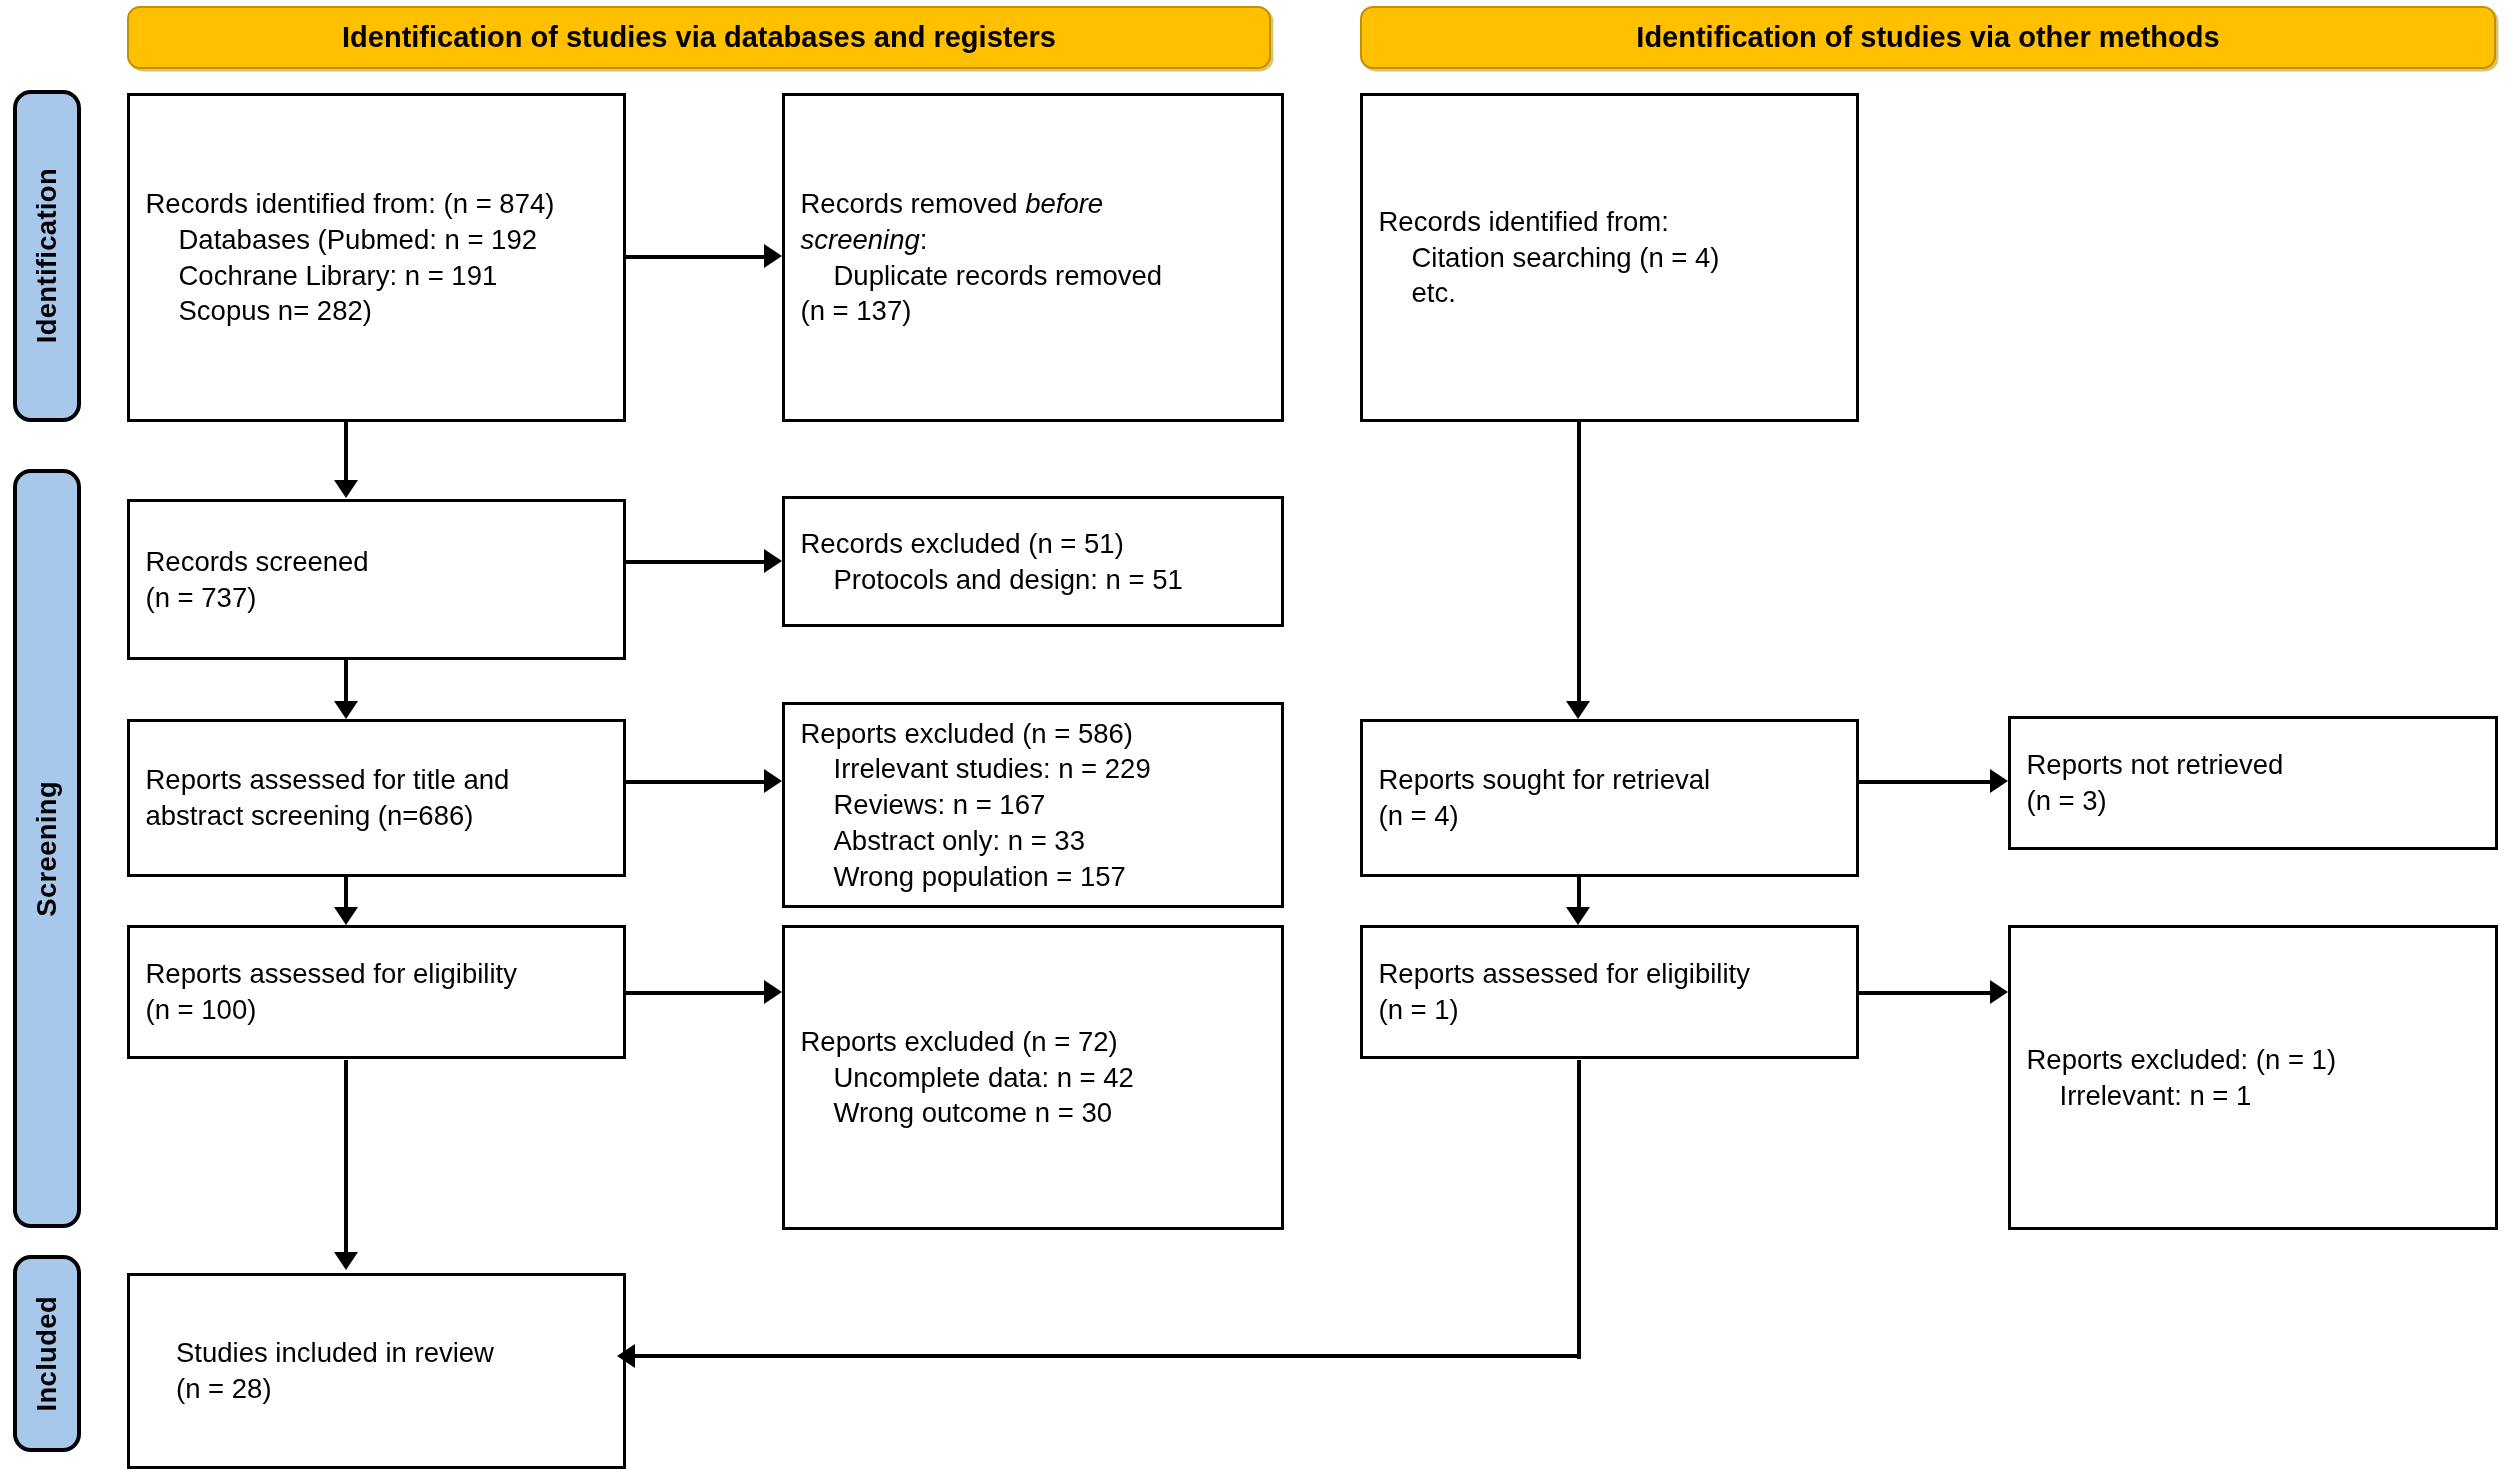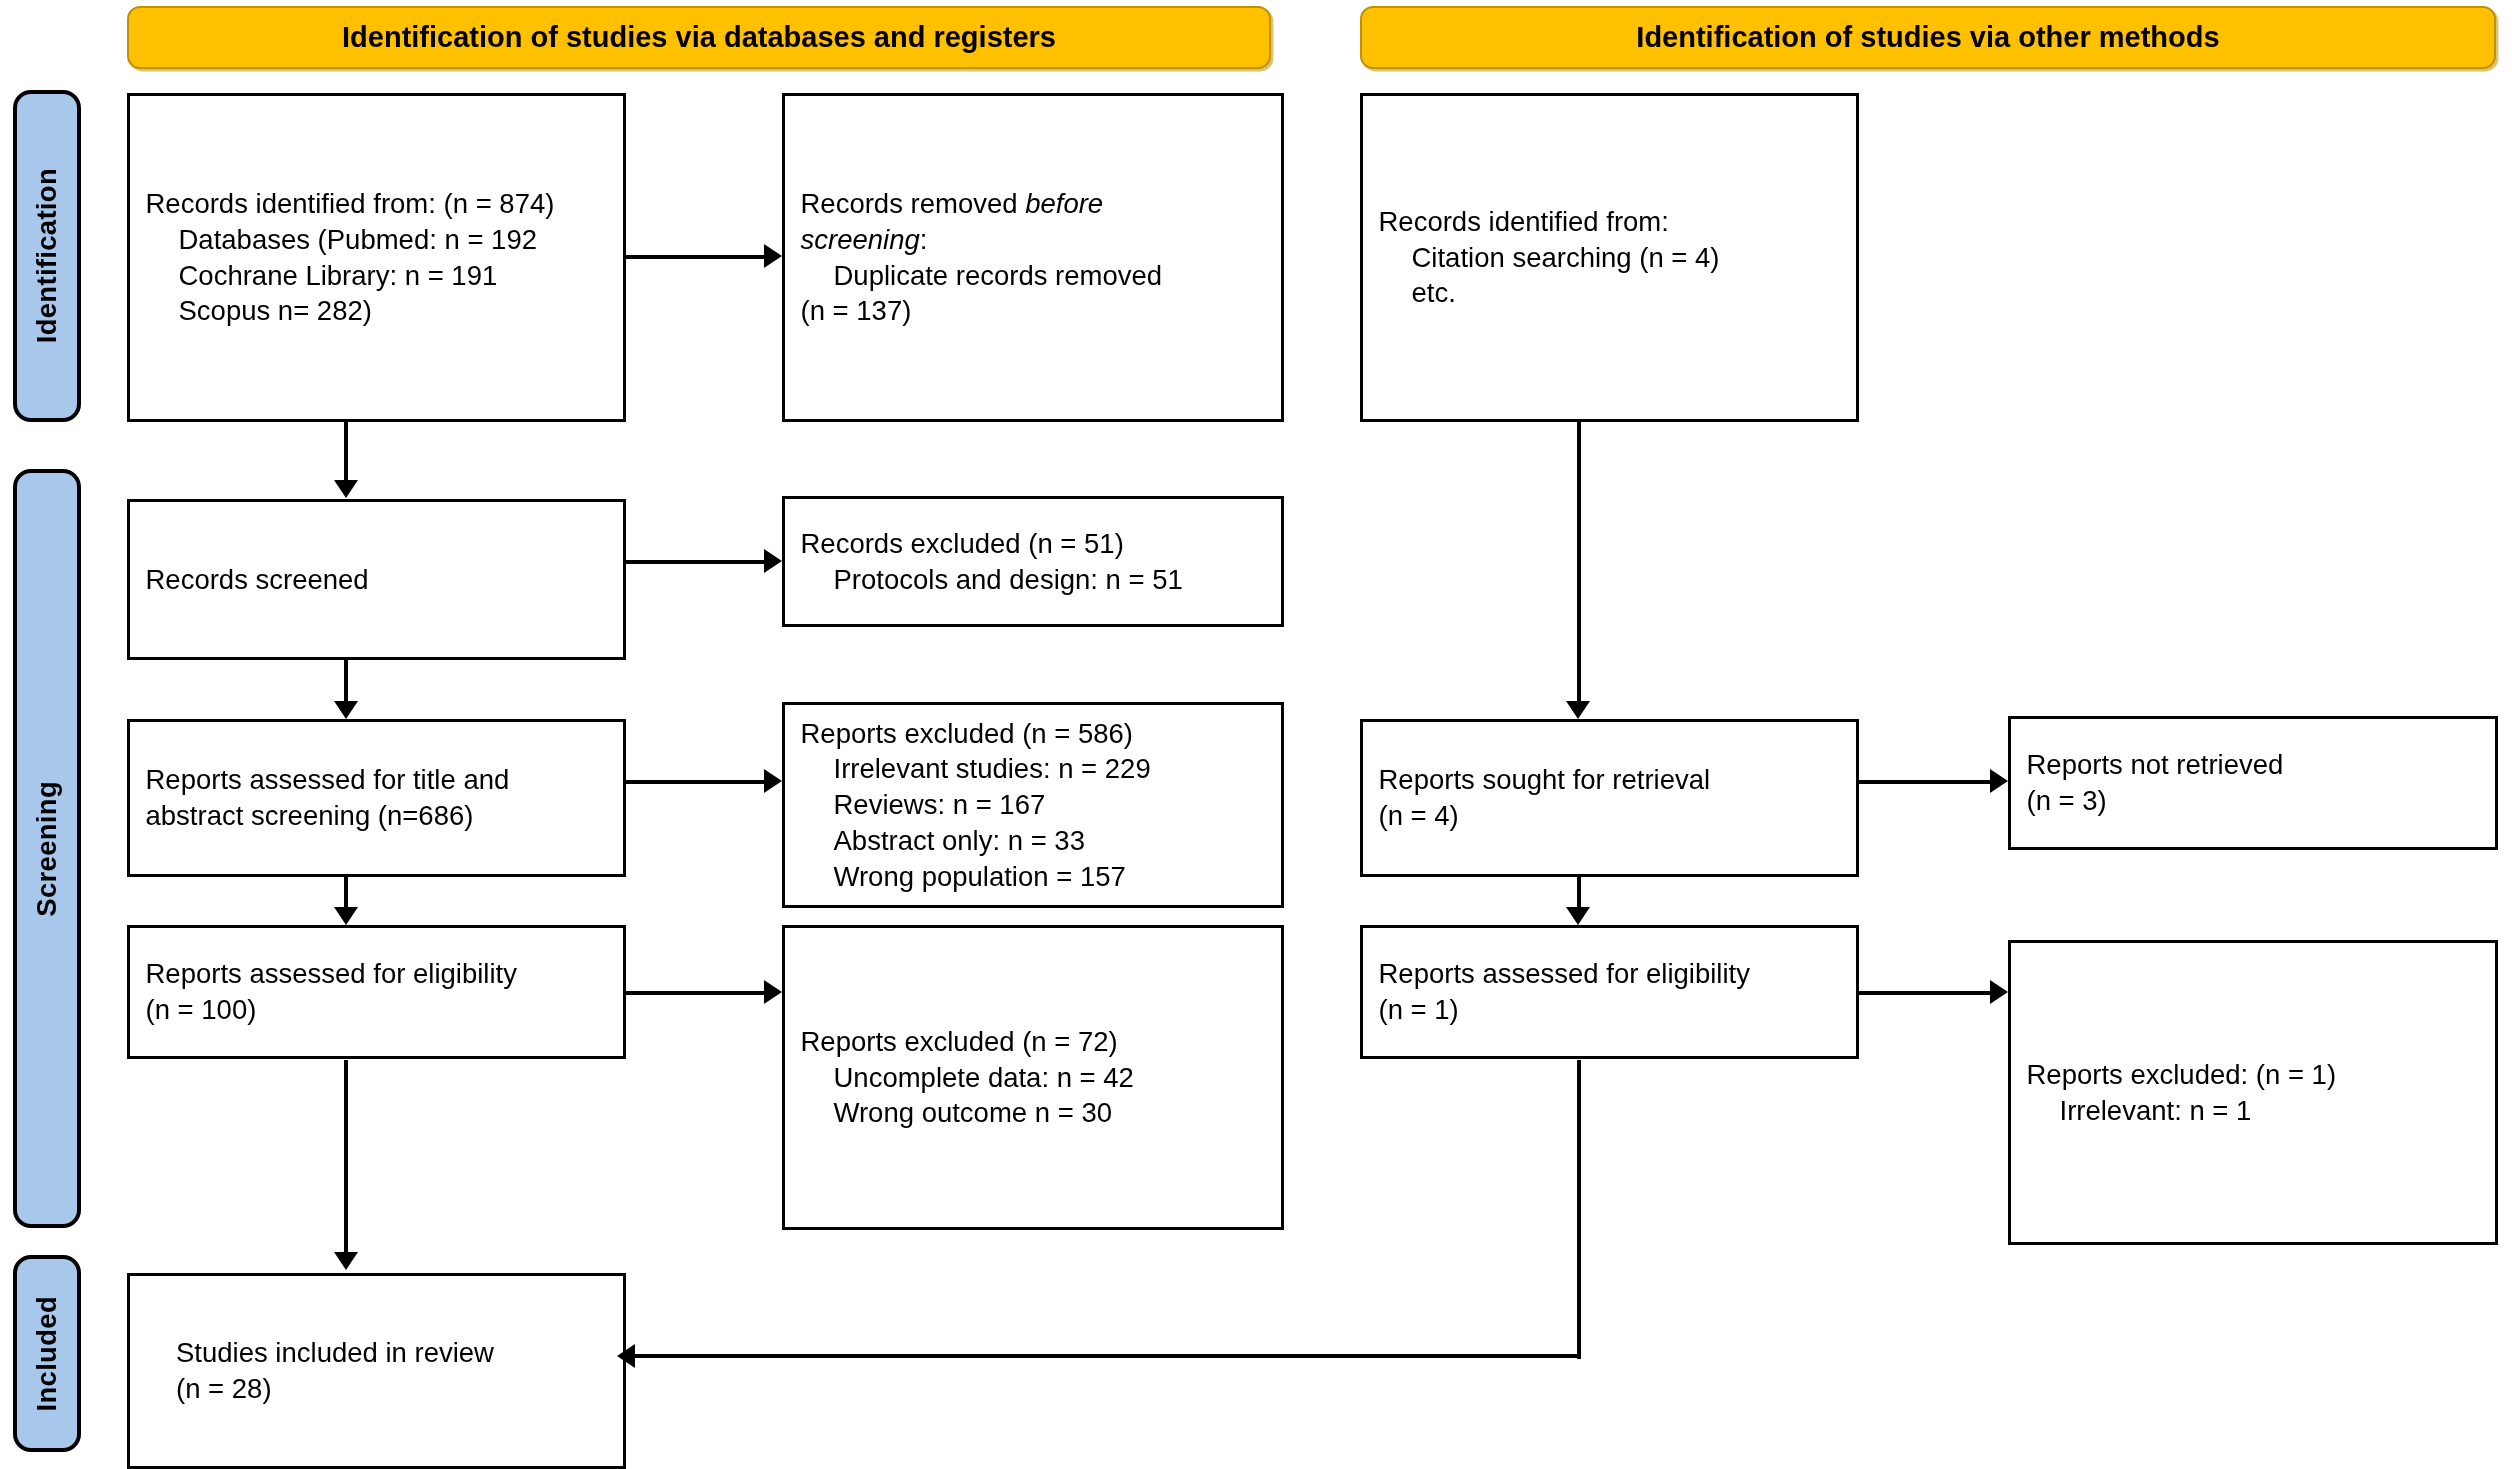--- a/index.html
+++ b/index.html
@@ -140,20 +140,21 @@
 
   <div class="box" style="left:782px; top:93px; width:502px; height:329px;">
     <span class="line"><span>Records removed </span><span class="ital">before</span></span>
     <span class="line"><span class="ital">screening</span><span>:</span></span>
     <span class="line indent">Duplicate records removed</span>
     <span class="line">(n = 137)</span>
   </div>
 
   <div class="box" style="left:127px; top:499px; width:499px; height:161px;">
     <span class="line">Records screened</span>
+    <span class="line">(n = 737)</span>
   </div>
 
   <div class="box" style="left:782px; top:496px; width:502px; height:131px;">
     <span class="line">Records excluded (n = 51)</span>
     <span class="line indent">Protocols and design: n = 51</span>
   </div>
 
   <div class="box" style="left:127px; top:719px; width:499px; height:158px;">
     <span class="line">Reports assessed for title and</span>
     <span class="line">abstract screening (n=686)</span>
@@ -197,21 +198,21 @@
   <div class="box" style="left:2008px; top:716px; width:490px; height:134px;">
     <span class="line">Reports not retrieved</span>
     <span class="line">(n = 3)</span>
   </div>
 
   <div class="box" style="left:1360px; top:925px; width:499px; height:134px;">
     <span class="line">Reports assessed for eligibility</span>
     <span class="line">(n = 1)</span>
   </div>
 
-  <div class="box" style="left:2008px; top:925px; width:490px; height:305px;margin-top:15px;">
+  <div class="box" style="left:2008px; top:925px; width:490px; height:305px;">
     <span class="line">Reports excluded: (n = 1)</span>
     <span class="line indent">Irrelevant: n = 1</span>
   </div>
 
   <div class="hline" style="left:626px; top:255px; width:139px;"></div>
   <div class="arrow-right" style="left:764px; top:244px;"></div>
 
   <div class="vline" style="left:344px; top:421px; height:61px;"></div>
   <div class="arrow-down" style="left:334px; top:480px;"></div>
 

